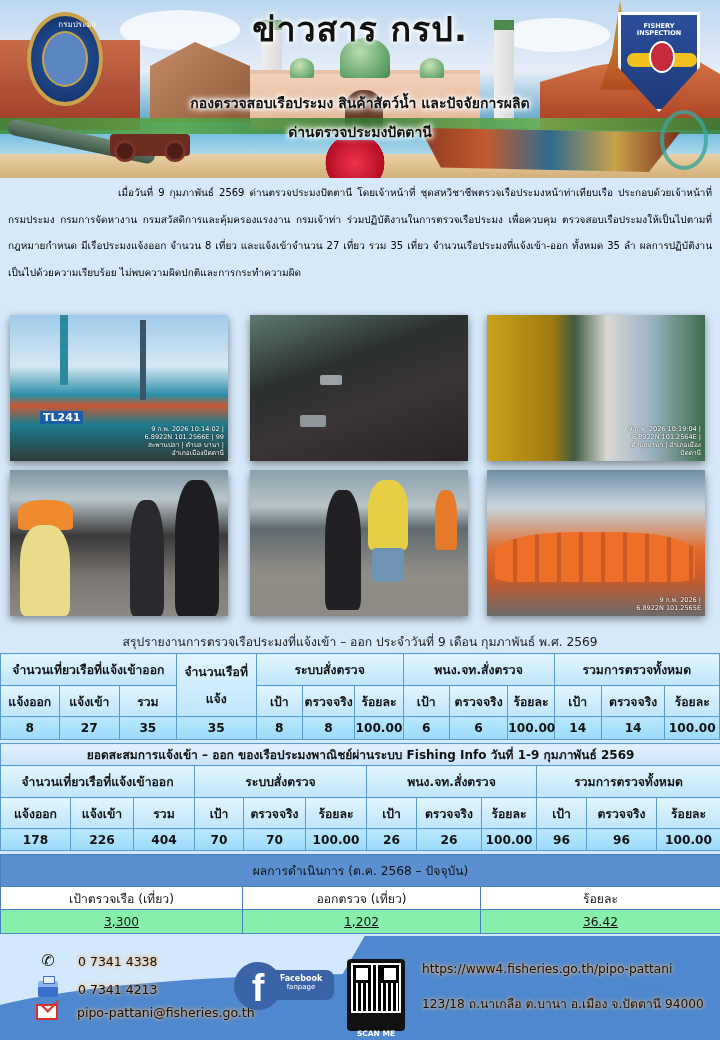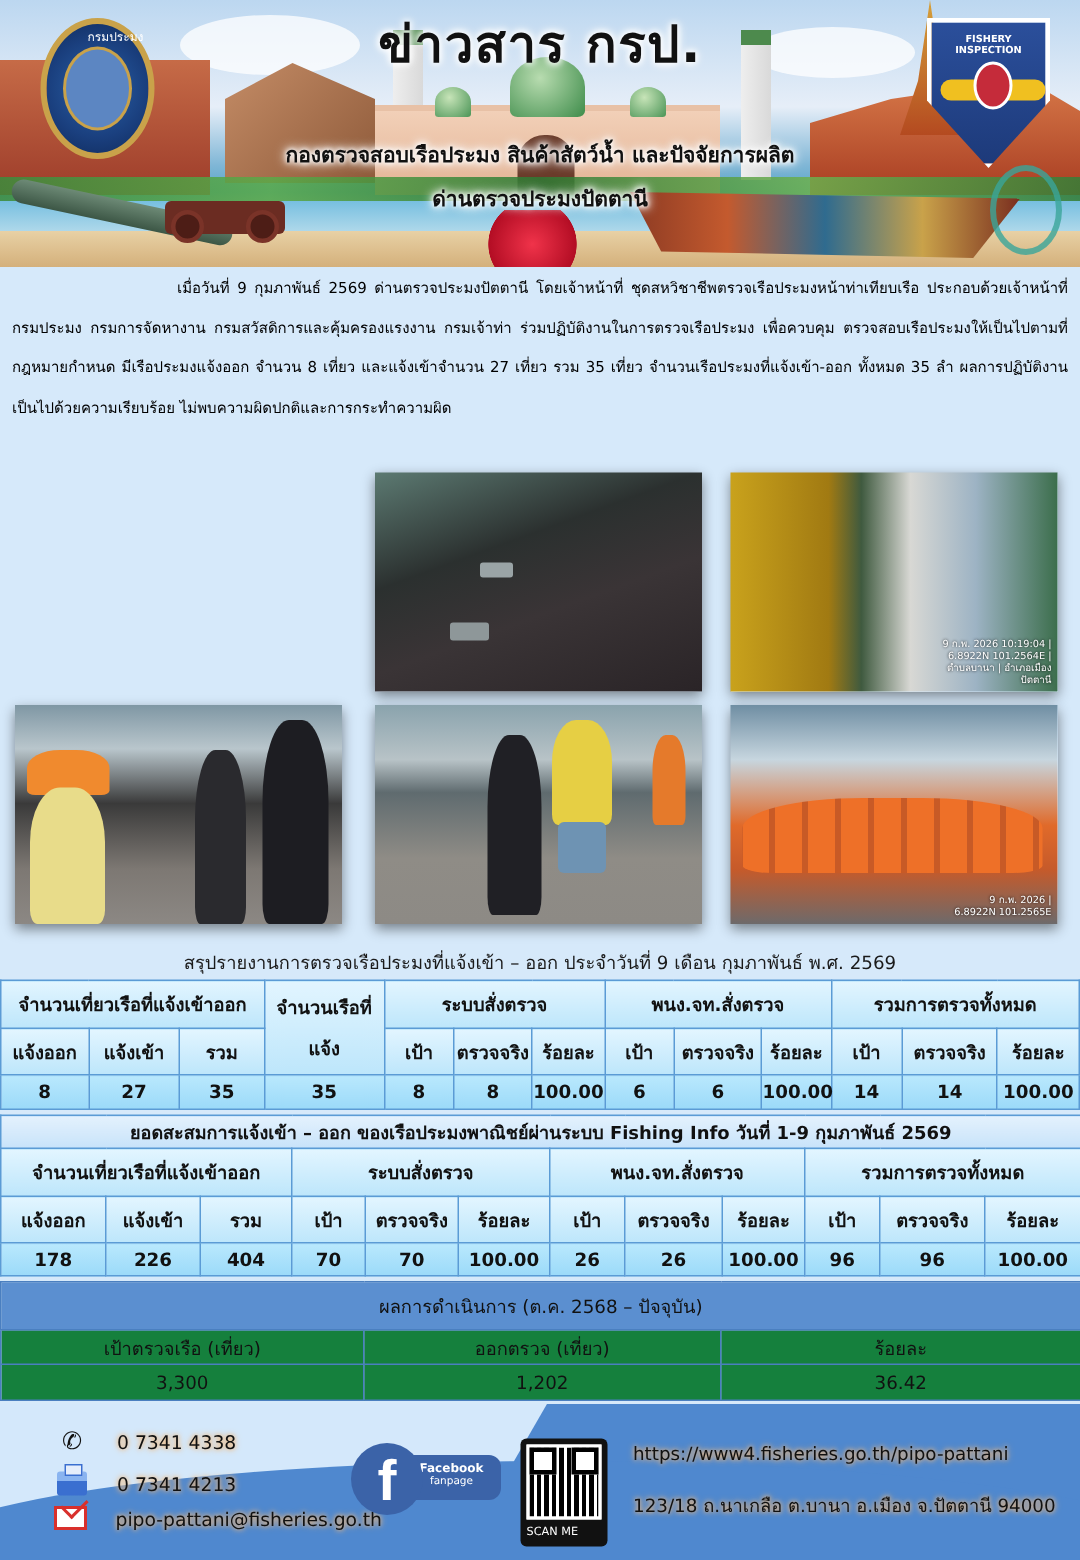--- a/index.html
+++ b/index.html
@@ -115,22 +115,22 @@
   .t1 tr.data td { height: 23px; }
   .t2 { top: 767px; }
   .t2 tr.cap td { height: 22px; background: linear-gradient(180deg,#e3f1fd,#c8e3fa); font-size: 12px; }
   .t2 tr.h1 td { height: 32px; }
   .t2 tr.h2 td { height: 31px; }
   .t2 tr.data td { height: 22px; }
 
   .t3 { position: absolute; left: 0; top: 854px; width: 720px; border-collapse: collapse; font-size: 12.2px; table-layout: fixed; }
   .t3 td { border: 1px solid #4a7fc0; text-align: center; padding: 0; }
   .t3 tr.title td { height: 32px; background: #5b8fd0; color: #111; }
-  .t3 tr.h td { height: 23px; background: #15803d; }
-  .t3 tr.v td { height: 24px; background: #15803d; }
+  .t3 tr.h td { height: 23px; background: #ffffff; }
+  .t3 tr.v td { height: 24px; background: #86efac; text-decoration: underline; }
 
   
   .footer { position: absolute; left: 0; top: 936px; width: 720px; height: 104px; overflow: hidden; }
   .footer .bg-light { position: absolute; inset: 0; background: #d4e8fb; }
   .footer .wave {
     position: absolute; left: -60px; top: 38px; width: 860px; height: 180px;
     background: #4f88cf; border-radius: 50% 50% 0 0 / 35% 35% 0 0;
   }
   .footer .wave2 {
     position: absolute; left: 330px; top: -20px; width: 420px; height: 160px;
@@ -159,21 +159,21 @@
   }
   .qr .code {
     width: 50px; height: 50px; background:
       repeating-linear-gradient(90deg,#000 0 3px,#fff 3px 5px),
       #fff;
     position: relative; border: 2px solid #fff;
   }
   .qr .code::before, .qr .code::after { content: ""; position: absolute; width: 12px; height: 12px; border: 3px solid #000; background: #fff; }
   .qr .code::before { left: 0; top: 0; }
   .qr .code::after { right: 0; top: 0; }
-  .qr .scan { color: #fff; font-size: 7.5px; font-weight: normal; margin-top: 3px; }
+  .qr .scan { color: #fff; font-size: 7.5px; font-weight: bold; text-align: center; margin-top: 16px; }
   .url, .addr { position: absolute; left: 422px; font-size: 12.2px; color: #111; text-shadow: 0 0 3px #f3b97a, 0 0 5px #f3b97a; }
   .url { top: 26px; }
   .addr { top: 58px; }
 </style>
 </head>
 <body>
 
 <div class="banner">
   <div class="sky-cloud" style="left:120px;top:10px;width:120px;height:40px;"></div>
   <div class="sky-cloud" style="left:500px;top:18px;width:110px;height:34px;"></div>
@@ -211,20 +211,26 @@
   </div>
 
   <div class="banner-title">ข่าวสาร กรป.</div>
   <div class="banner-sub1">กองตรวจสอบเรือประมง สินค้าสัตว์น้ำ และปัจจัยการผลิต</div>
   <div class="banner-sub2">ด่านตรวจประมงปัตตานี</div>
 </div>
 
 <div class="article"><span class="indent"></span><span>เมื่อวันที่ 9 กุมภาพันธ์ 2569 ด่านตรวจประมงปัตตานี โดยเจ้าหน้าที่ ชุดสหวิชาชีพตรวจเรือประมงหน้าท่าเทียบเรือ ประกอบด้วยเจ้าหน้าที่กรมประมง กรมการจัดหางาน กรมสวัสดิการและคุ้มครองแรงงาน กรมเจ้าท่า ร่วมปฏิบัติงานในการตรวจเรือประมง เพื่อควบคุม ตรวจสอบเรือประมงให้เป็นไปตามที่กฎหมายกำหนด มีเรือประมงแจ้งออก จำนวน 8 เที่ยว และแจ้งเข้าจำนวน 27 เที่ยว รวม 35 เที่ยว จำนวนเรือประมงที่แจ้งเข้า-ออก ทั้งหมด 35 ลำ ผลการปฏิบัติงานเป็นไปด้วยความเรียบร้อย ไม่พบความผิดปกติและการกระทำความผิด</span></div>
 
 <div class="photos">
+  <div class="photo ph1">
+    <div class="fig" style="left:50px;top:0;width:8px;height:70px;background:#2b8aa0;border-radius:0;"></div>
+    <div class="fig" style="left:130px;top:5px;width:6px;height:80px;background:#3a5666;border-radius:0;"></div>
+    <span class="hull-text">TL241</span>
+    <div class="stamp" style="width:90px;">9 ก.พ. 2026 10:14:02 | 6.8922N 101.2566E | 99 สะพานปลา | ตำบล บานา | อำเภอเมืองปัตตานี</div>
+  </div>
   <div class="photo ph2">
     <div class="fig" style="left:70px;top:60px;width:22px;height:10px;background:#9aa4a6;border-radius:2px;"></div>
     <div class="fig" style="left:50px;top:100px;width:26px;height:12px;background:#8e9799;border-radius:2px;"></div>
   </div>
   <div class="photo ph3">
     <div class="stamp" style="width:80px;">9 ก.พ. 2026 10:19:04 | 6.8922N 101.2564E | ตำบลบานา | อำเภอเมืองปัตตานี</div>
   </div>
   <div class="photo ph4">
     <div class="fig" style="left:8px;top:30px;width:55px;height:30px;background:#f08a2e;"></div>
     <div class="fig" style="left:10px;top:55px;width:50px;height:91px;background:#e8dc8a;"></div>

